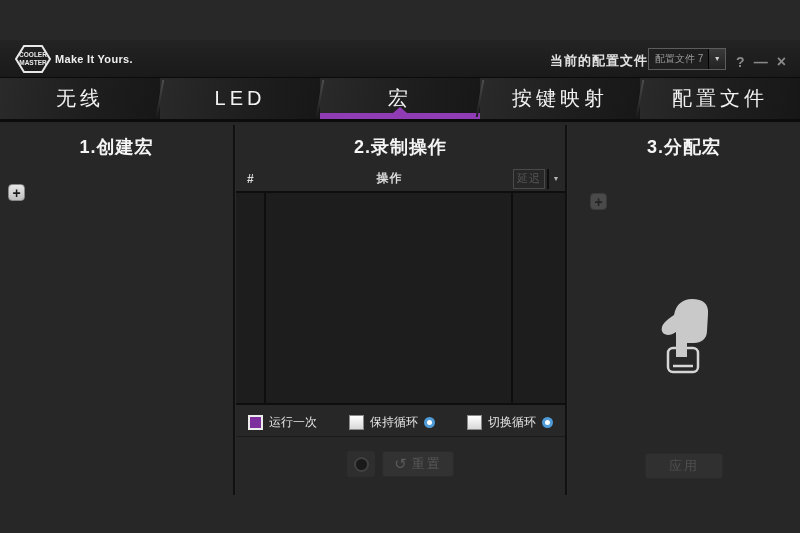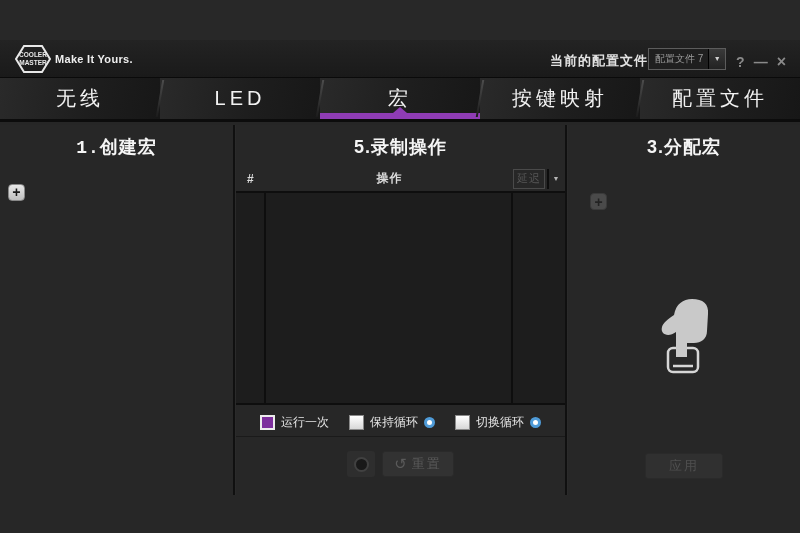--- a/index.html
+++ b/index.html
@@ -55,21 +55,21 @@
     position:absolute; bottom:6px; left:50%; margin-left:-7px; width:0; height:0;
     border-left:7px solid transparent; border-right:7px solid transparent;
     border-bottom:6px solid #8f3cb5;
   }
   
   .main { position:absolute; left:0; top:125px; width:800px; height:408px; background:#272727; }
   .vdiv { position:absolute; top:0; height:370px; width:3px;
           background:linear-gradient(to right,#101010 55%,#3a3a3a); }
   .vdiv.d1 { left:233px; } .vdiv.d2 { left:565px; }
   .col { position:absolute; top:0; height:370px; }
-  .col1 { left:0; width:233px;font-family:Liberation Mono, monospace; }
+  .col1 { left:0; width:233px; }
   .col2 { left:236px; width:329px; }
   .col3 { left:568px; width:232px; }
   .col-heading {
     margin-top:10px; text-align:center; font-size:18px; font-weight:bold;
     color:#f5f5f5; letter-spacing:1px;
   }
   
   .plus-btn {
     position:absolute; width:17px; height:17px; border-radius:4px;
     display:flex; align-items:center; justify-content:center;
@@ -98,21 +98,21 @@
     position:absolute; left:0; top:66px; width:329px; height:214px;
     background:#1d1d1d; border-top:2px solid #0e0e0e; border-bottom:2px solid #0e0e0e;
     display:flex;
   }
   .tb-num { width:30px; border-right:2px solid #0e0e0e; }
   .tb-action { flex:1; border-right:2px solid #0e0e0e; }
   .tb-delay { width:52px; }
   
   .options {
     position:absolute; left:0; top:284px; width:329px; height:28px;
-    display:flex; align-items:center; justify-content:center; gap:20px;
+    display:flex; align-items:center; justify-content:center; gap:32px;
     border-bottom:1px solid #1a1a1a;
   }
   .opt { display:flex; align-items:center; gap:6px; cursor:pointer; }
   .cb { width:15px; height:15px; }
   .cb.checked { background:#7d2f9d; border:2px solid #ececec; }
   .cb.unchecked { background:linear-gradient(#ffffff,#d8d8d8); border:1px solid #8a8a8a; }
   .opt-label { font-size:12px; color:#e6e6e6; }
   .info-dot {
     width:11px; height:11px; border-radius:50%; border:3px solid #4f9bd8; background:#fff;
   }
@@ -188,21 +188,21 @@
 <div class="main">
   <div class="vdiv d1"></div>
   <div class="vdiv d2"></div>
 
   <div class="col col1">
     <div class="col-heading">1.创建宏</div>
     <div class="plus-btn light">+</div>
   </div>
 
   <div class="col col2">
-    <div class="col-heading">5.录制操作</div>
+    <div class="col-heading">2.录制操作</div>
 
     <div class="tbl-header">
       <span class="th-num">#</span>
       <span class="th-action">操作</span>
       <span class="th-delay">延迟</span>
       <span class="th-arrow">▼</span>
     </div>
 
     <div class="tbl-body">
       <div class="tb-num"></div>

